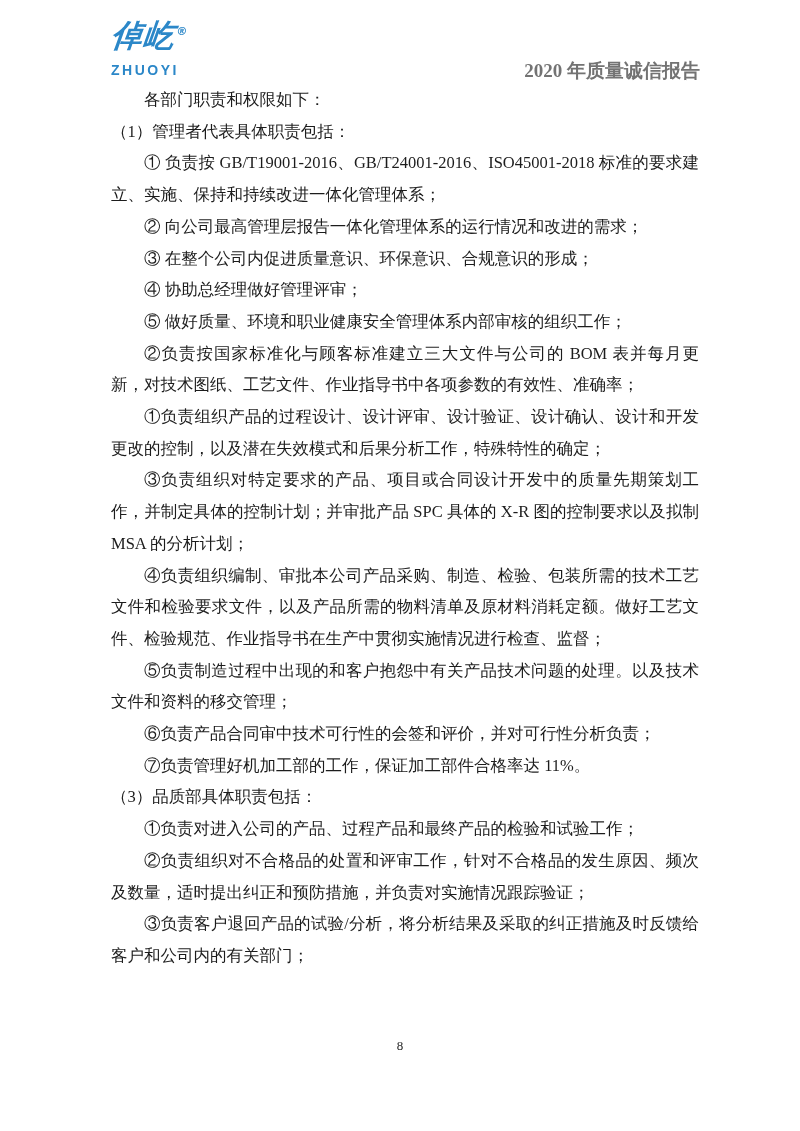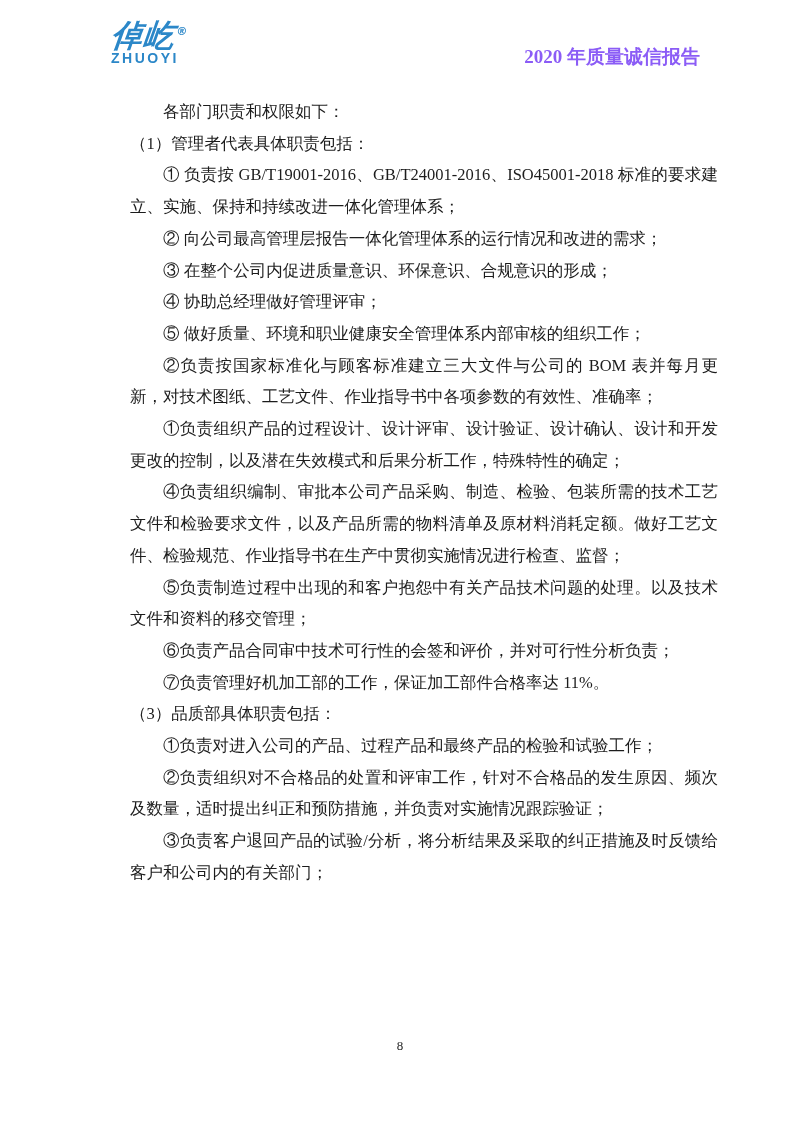--- a/index.html
+++ b/index.html
@@ -39,41 +39,40 @@
     font-style: normal;
     vertical-align: super;
     margin-left: 1px;
   }
   .logo-en {
     font-family: "Liberation Sans", "DejaVu Sans", sans-serif;
     font-weight: bold;
     font-size: 14px;
     letter-spacing: 2.5px;
     color: #2b87c8;
-    margin-top: 0;
+    margin-top: 12px;
   }
   .report-title {
-    margin-top: 24px;
+    margin-top: 38px;
     font-size: 19px;
     font-weight: bold;
-    color: #8b5cf6;
+    color: #737373;
     white-space: nowrap;
   }
 
   
   .content {
     position: absolute;
-    top: 96px;
+    top: 84px;
     left: 111px;
     width: 588px;
     font-size: 16.5px;
     line-height: 31.7px;
     text-align: justify;
     text-justify: inter-ideograph;
-    margin-left: 19px;
   }
   .content p { margin: 0; padding: 0; }
   .content p.indent { text-indent: 2em; }
 
   
   .page-number {
     position: absolute;
     top: 1038px;
     left: 0;
     width: 100%;
@@ -102,20 +101,21 @@
 
     <p>（1）管理者代表具体职责包括：</p>
     <p class="indent">① 负责按 GB/T19001-2016、GB/T24001-2016、ISO45001-2018 标准的要求建立、实施、保持和持续改进一体化管理体系；</p>
     <p class="indent">② 向公司最高管理层报告一体化管理体系的运行情况和改进的需求；</p>
     <p class="indent">③ 在整个公司内促进质量意识、环保意识、合规意识的形成；</p>
     <p class="indent">④ 协助总经理做好管理评审；</p>
     <p class="indent">⑤ 做好质量、环境和职业健康安全管理体系内部审核的组织工作；</p>
 
     <p class="indent">②负责按国家标准化与顾客标准建立三大文件与公司的 BOM 表并每月更新，对技术图纸、工艺文件、作业指导书中各项参数的有效性、准确率；</p>
     <p class="indent">①负责组织产品的过程设计、设计评审、设计验证、设计确认、设计和开发更改的控制，以及潜在失效模式和后果分析工作，特殊特性的确定；</p>
+    <p class="indent">③负责组织对特定要求的产品、项目或合同设计开发中的质量先期策划工作，并制定具体的控制计划；并审批产品 SPC 具体的 X-R 图的控制要求以及拟制 MSA 的分析计划；</p>
     <p class="indent">④负责组织编制、审批本公司产品采购、制造、检验、包装所需的技术工艺文件和检验要求文件，以及产品所需的物料清单及原材料消耗定额。做好工艺文件、检验规范、作业指导书在生产中贯彻实施情况进行检查、监督；</p>
     <p class="indent">⑤负责制造过程中出现的和客户抱怨中有关产品技术问题的处理。以及技术文件和资料的移交管理；</p>
     <p class="indent">⑥负责产品合同审中技术可行性的会签和评价，并对可行性分析负责；</p>
     <p class="indent">⑦负责管理好机加工部的工作，保证加工部件合格率达 11%。</p>
 
     <p>（3）品质部具体职责包括：</p>
     <p class="indent">①负责对进入公司的产品、过程产品和最终产品的检验和试验工作；</p>
     <p class="indent">②负责组织对不合格品的处置和评审工作，针对不合格品的发生原因、频次及数量，适时提出纠正和预防措施，并负责对实施情况跟踪验证；</p>
     <p class="indent">③负责客户退回产品的试验/分析，将分析结果及采取的纠正措施及时反馈给客户和公司内的有关部门；</p>
   </main>

